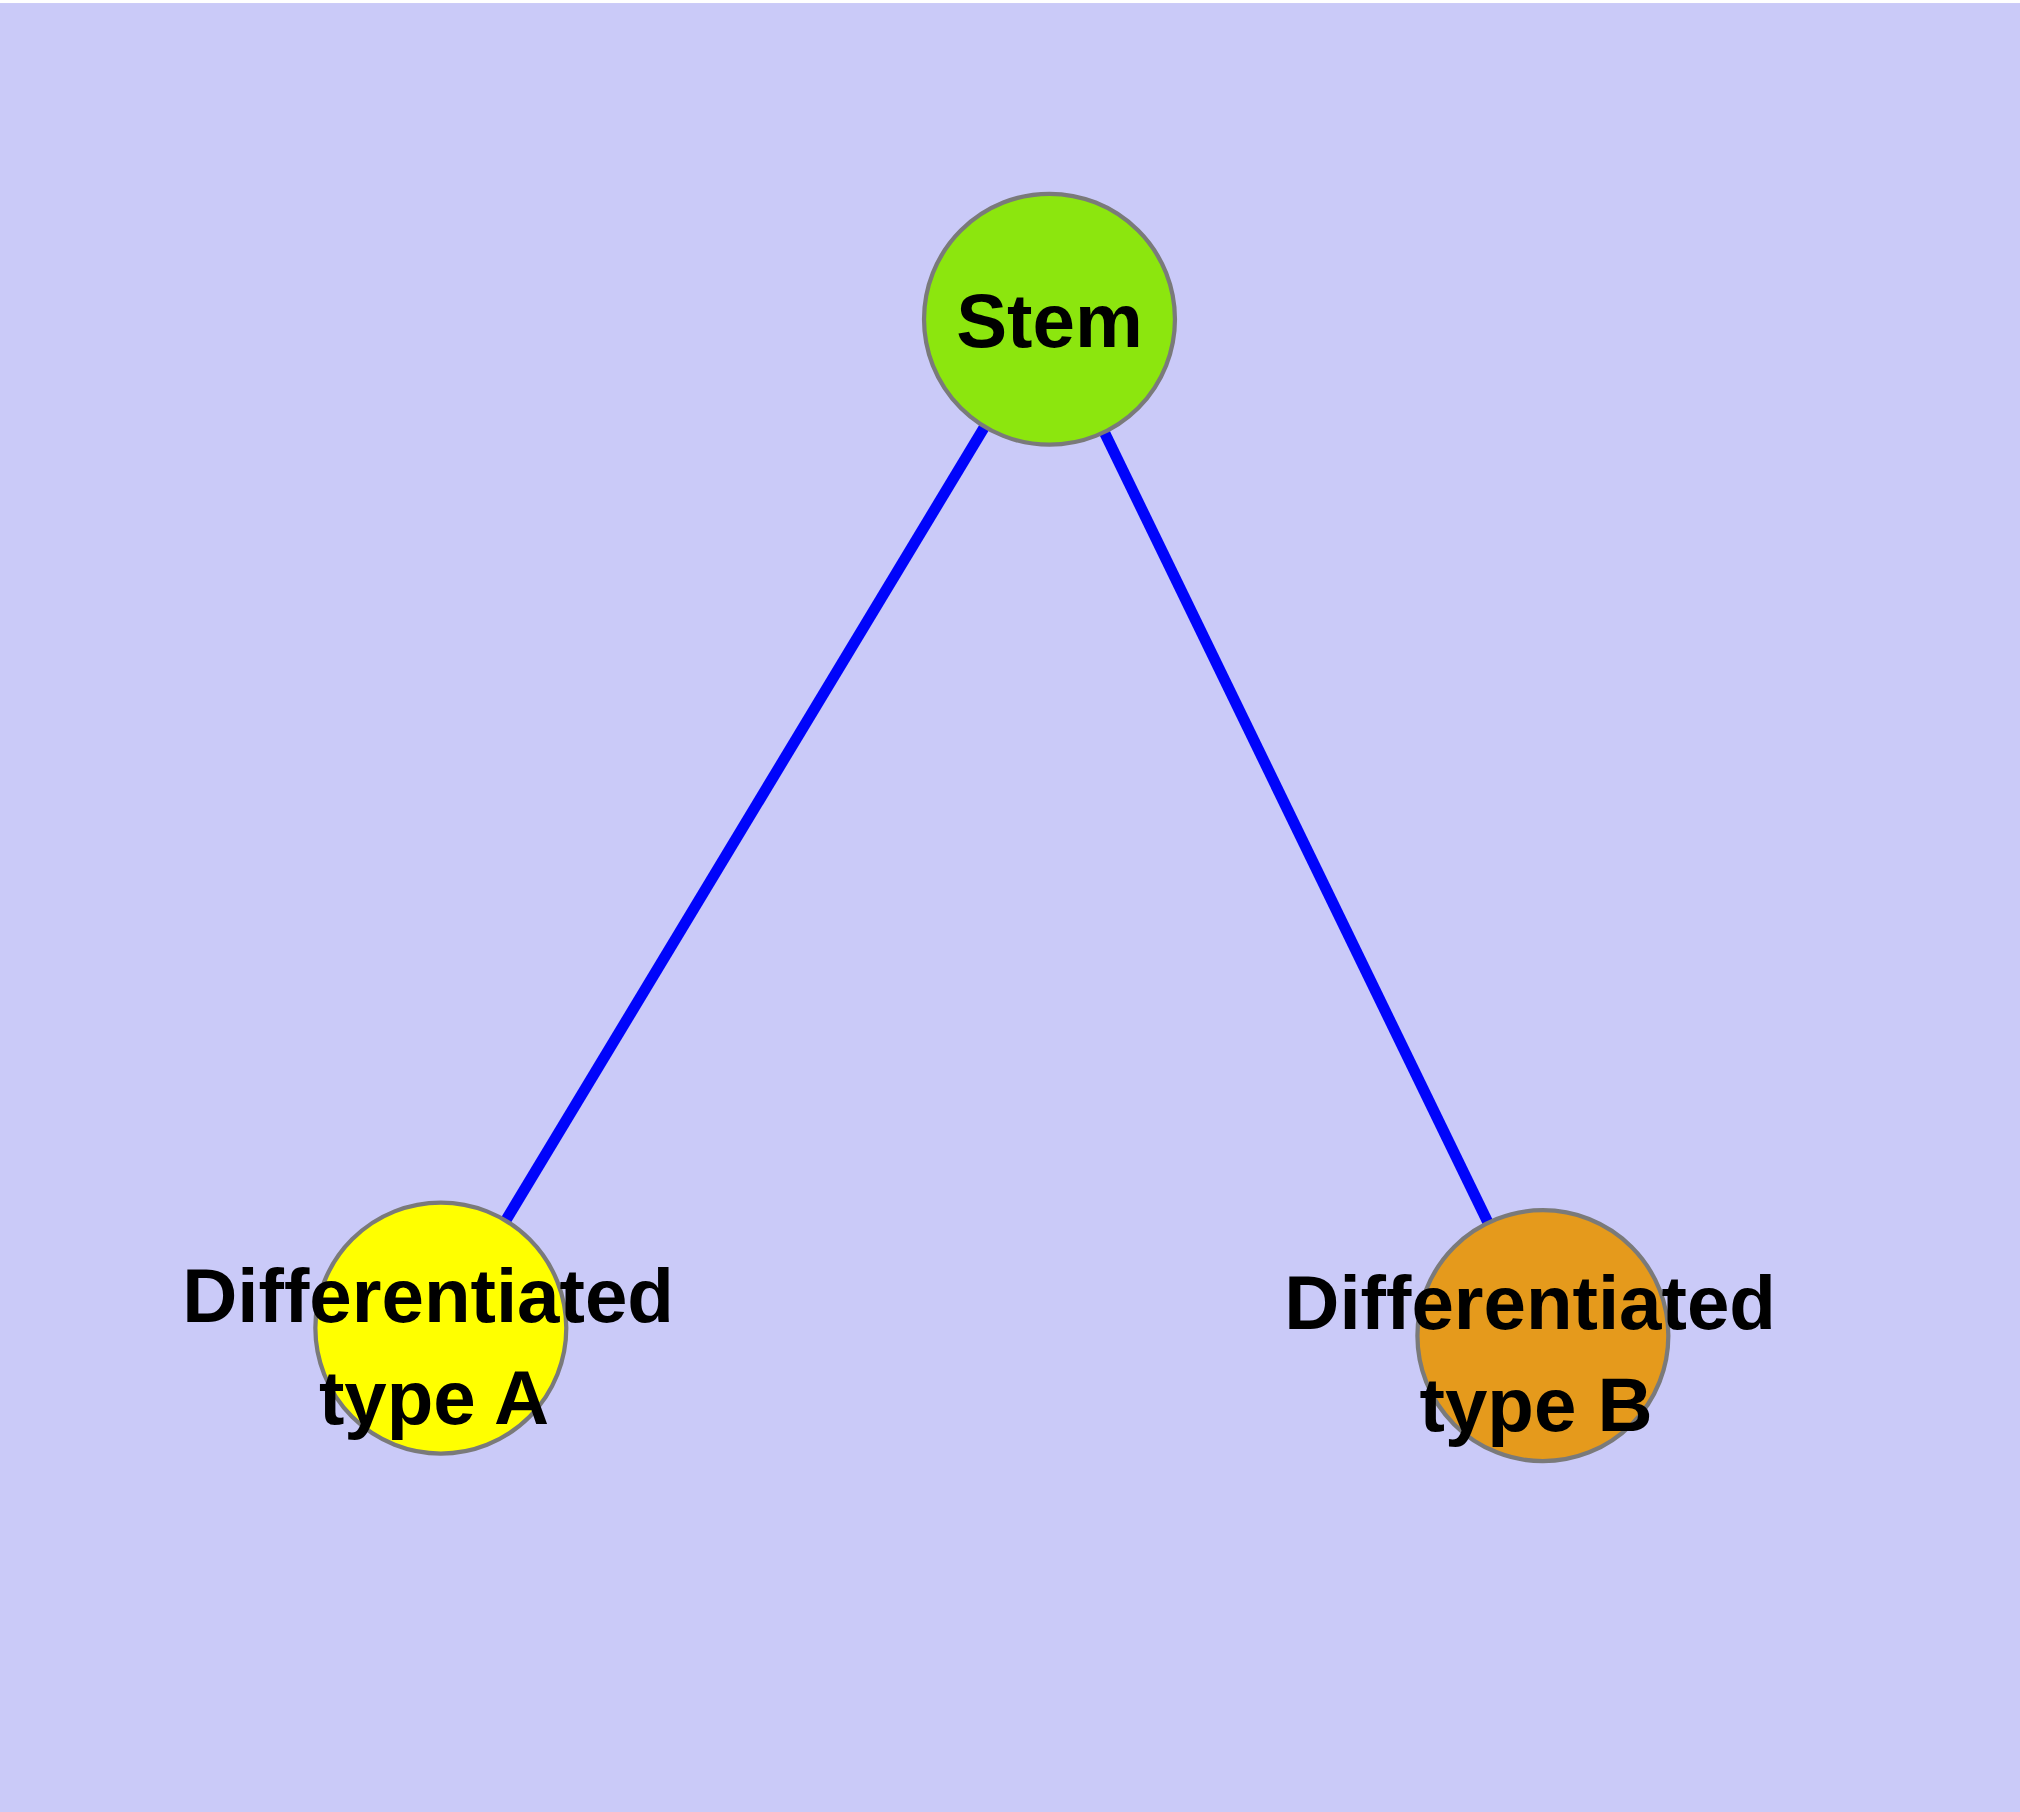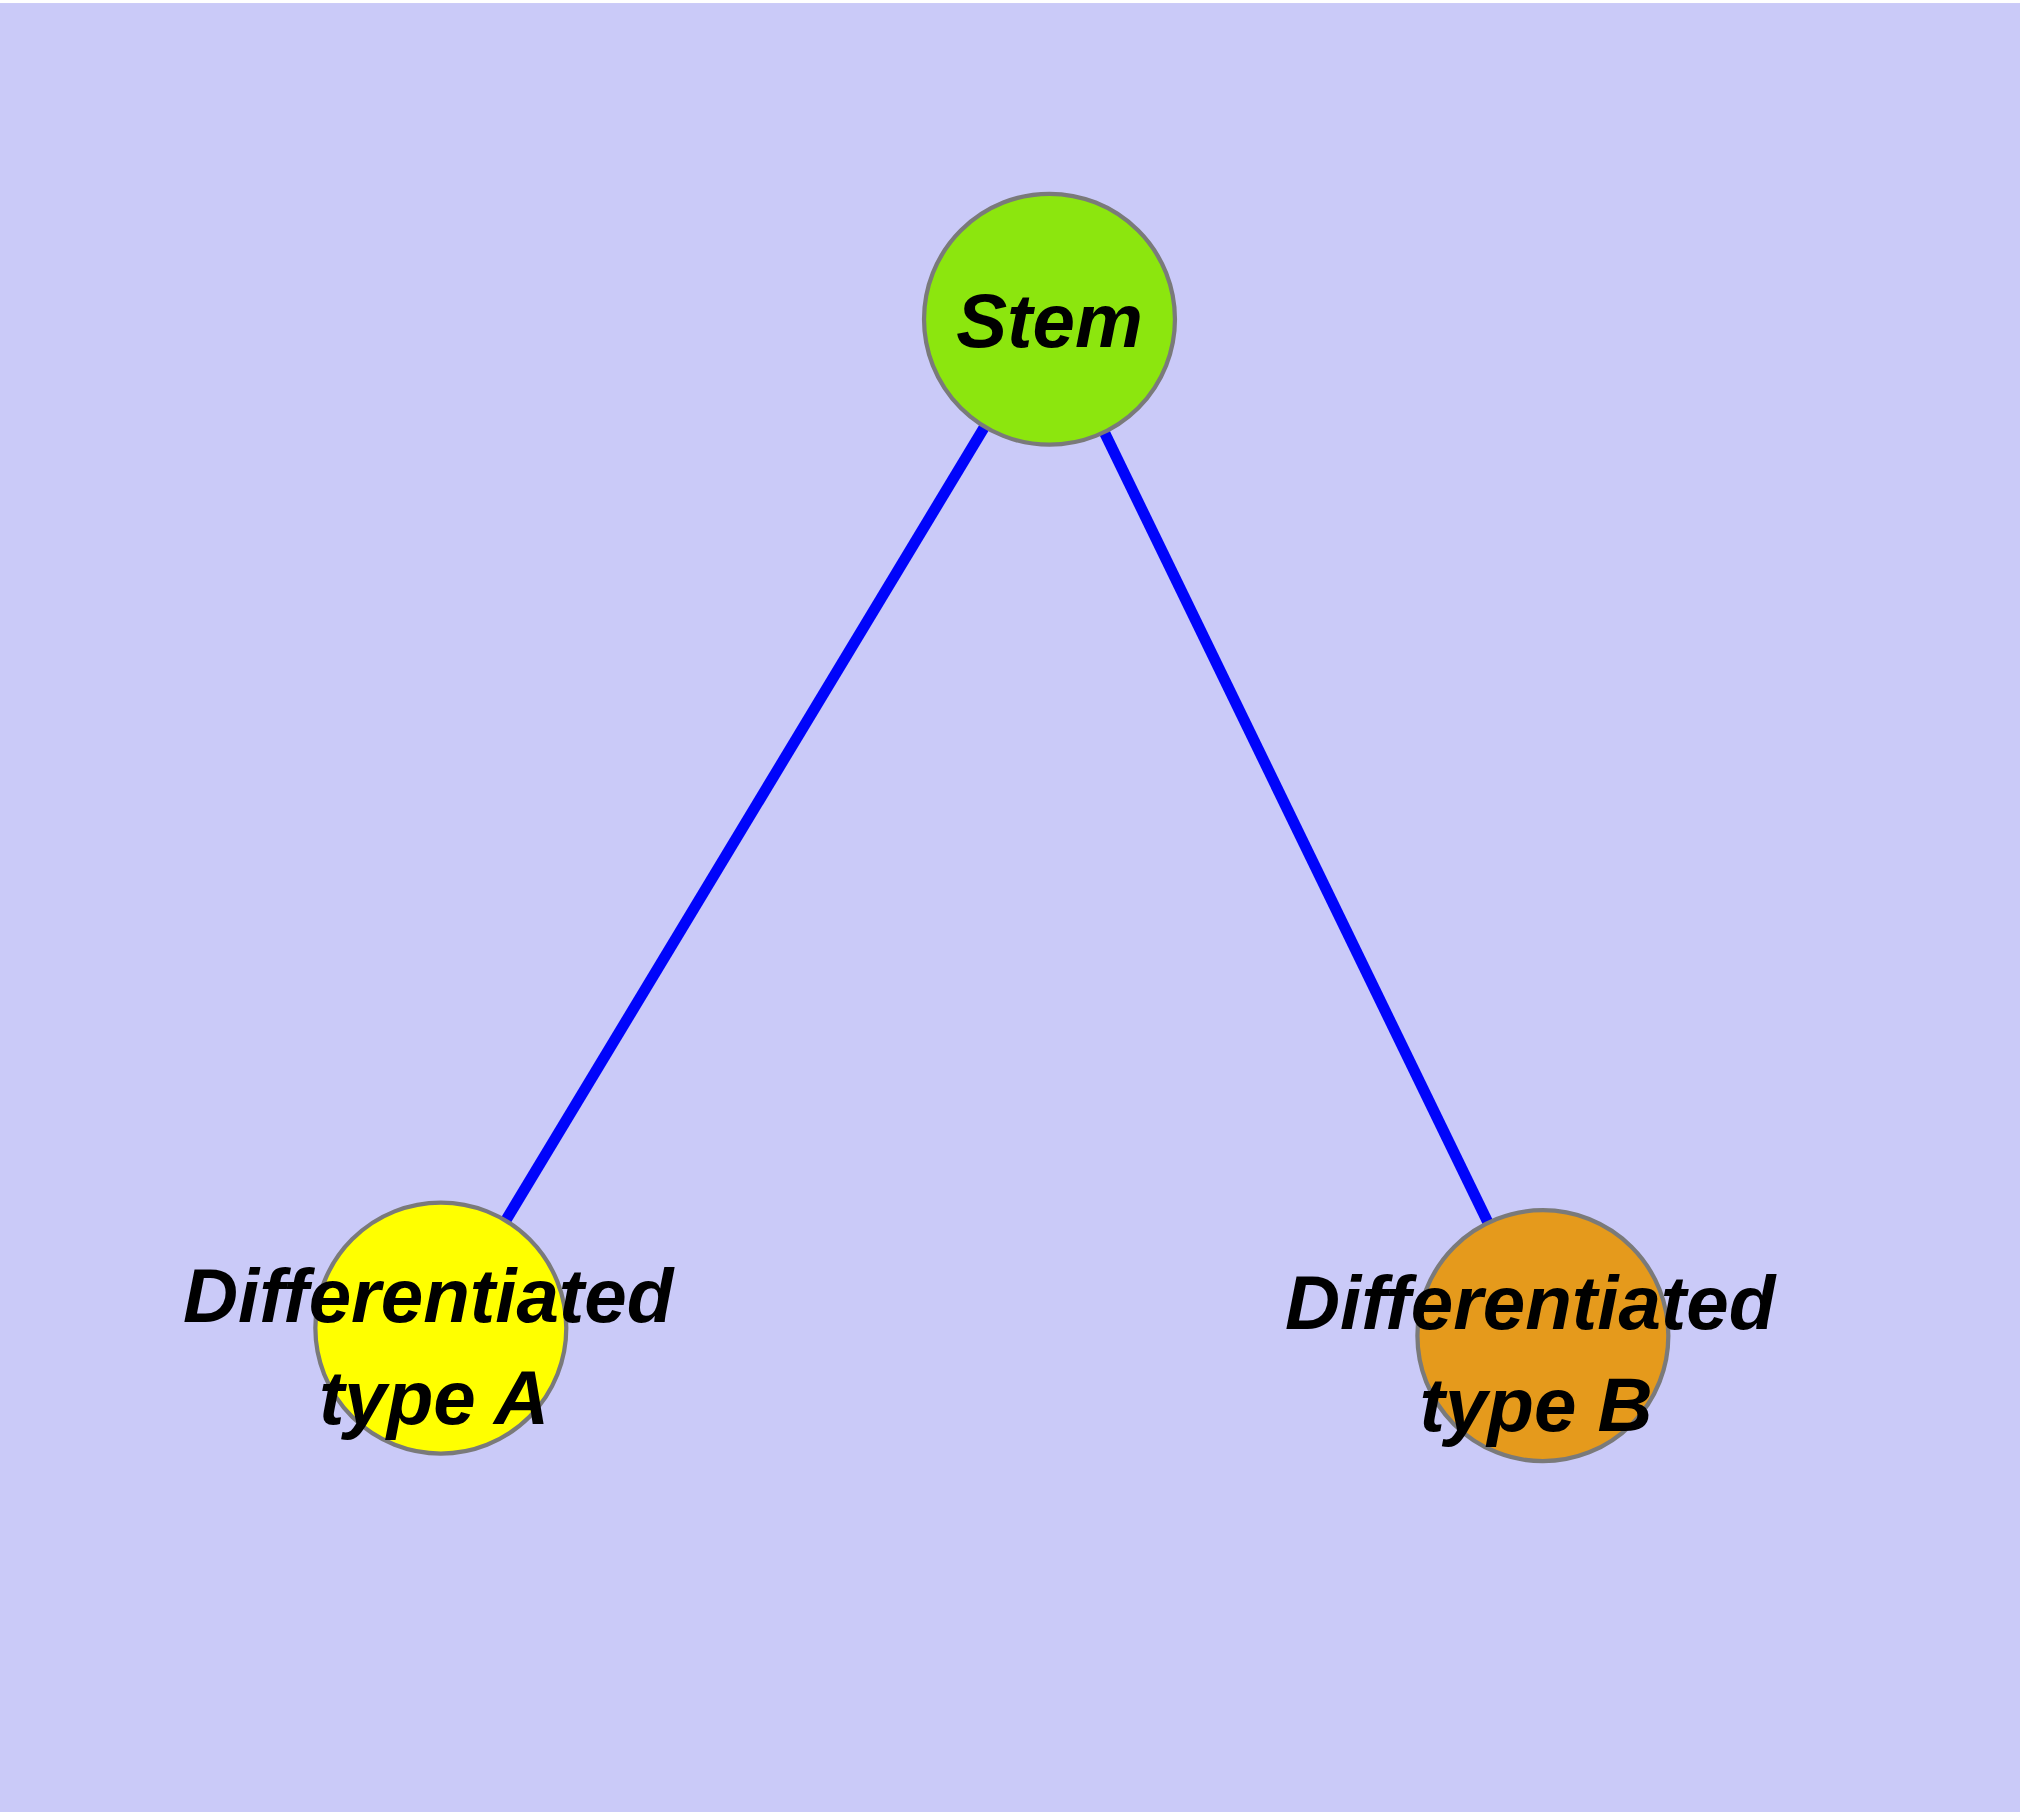--- a/index.html
+++ b/index.html
@@ -13,21 +13,20 @@
     height: 1812px;
     overflow: hidden;
     font-family: "Liberation Sans", sans-serif;
   }
   .diagram-wrap {
     position: absolute;
     top: 0;
     left: 0;
     width: 2021px;
     height: 1812px;
-    font-style: italic;
   }
   .top-strip {
     position: absolute;
     top: 0;
     left: 0;
     width: 2021px;
     height: 2.5px;
     background: #ffffff;
   }
   svg.graph {

